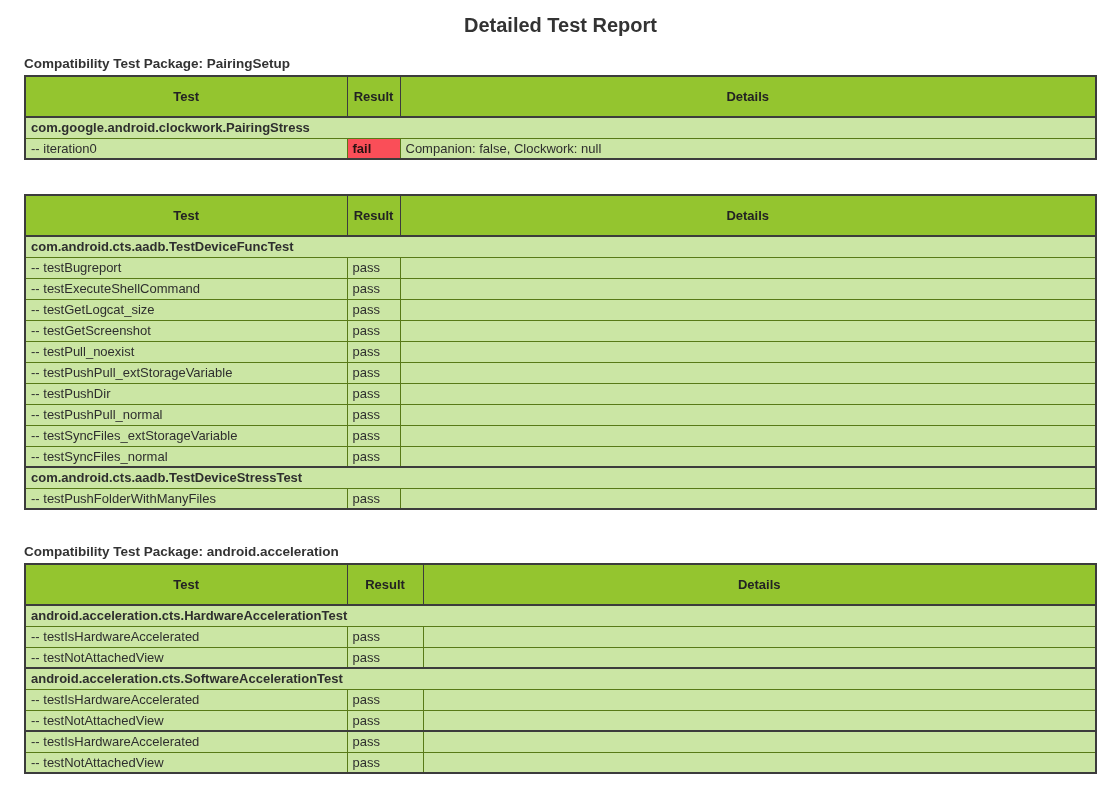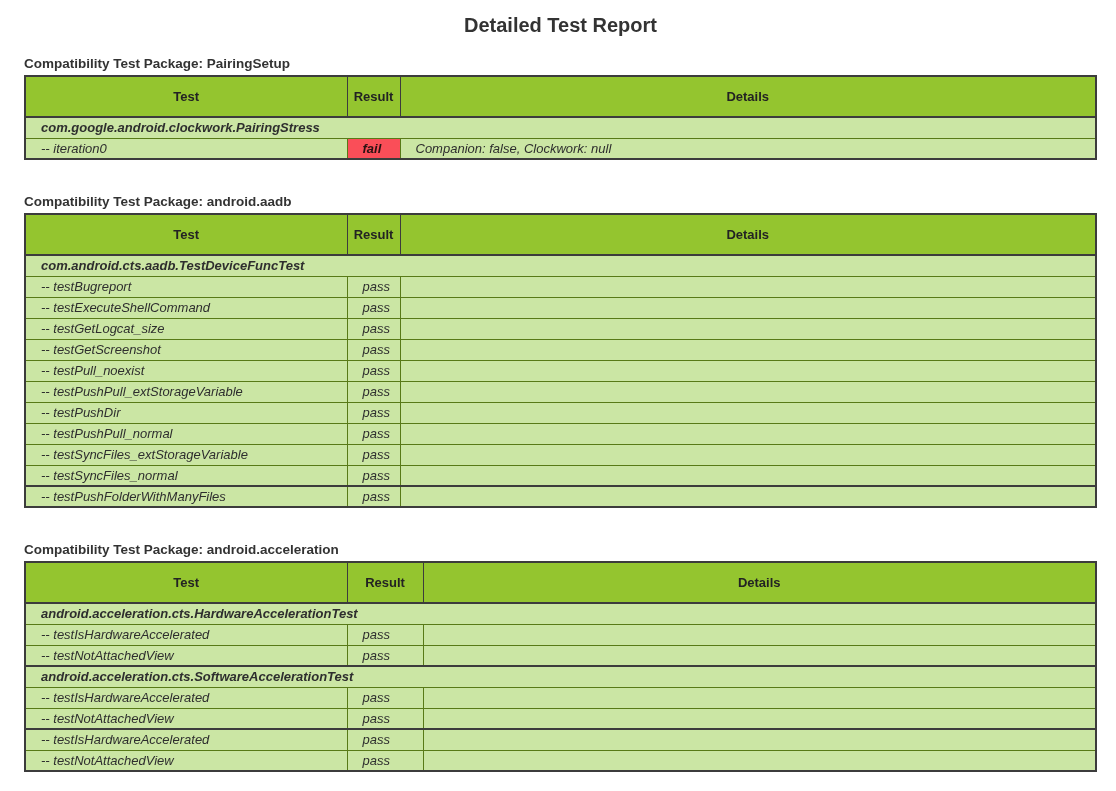--- a/index.html
+++ b/index.html
@@ -45,25 +45,24 @@
     color: #232323;
     text-align: center;
     padding: 12px 4px;
     height: 26px;
   }
   thead { border-bottom: 2px solid var(--border-dark, #3c3c3c); }
   tbody { border-top: 2px solid var(--border-dark, #3c3c3c); }
   td {
     background: var(--row-green, #CBE6A4);
     border: 1px solid var(--border-green, #587A17);
-    padding: 2px 15px;
+    padding: 2px 5px;
     height: 21px;
     overflow: hidden;
     white-space: nowrap;
-    font-style: italic;
   }
   td.section { font-weight: bold; }
   td.result  { }
   td.result.fail {
     background: var(--fail-red, #FA4E58);
     font-weight: bold;
     color: #2a1212;
   }
 </style>
 </head>
@@ -92,21 +91,20 @@
           </tr>
           <tr>
             <td class="tname">-- iteration0</td>
             <td class="result fail">fail</td>
             <td class="details">Companion: false, Clockwork: null</td>
           </tr>
         </tbody>
       </table>
     </div>
     <div class="package">
-      <div class="pkg-label">Compatibility Test Package: android.aadb</div>
       <table class="report">
         <colgroup>
           <col class="col-test">
           <col class="col-result">
           <col class="col-details">
         </colgroup>
         <thead>
           <tr>
             <th>Test</th>
             <th>Result</th>
@@ -162,20 +160,23 @@
             <td class="result pass">pass</td>
             <td class="details"></td>
           </tr>
           <tr>
             <td class="tname">-- testSyncFiles_normal</td>
             <td class="result pass">pass</td>
             <td class="details"></td>
           </tr>
         </tbody>
         <tbody>
+          <tr>
+            <td class="section" colspan="3">com.android.cts.aadb.TestDeviceStressTest</td>
+          </tr>
           <tr>
             <td class="tname">-- testPushFolderWithManyFiles</td>
             <td class="result pass">pass</td>
             <td class="details"></td>
           </tr>
         </tbody>
       </table>
     </div>
     <div class="package">
       <div class="pkg-label">Compatibility Test Package: android.acceleration</div>

